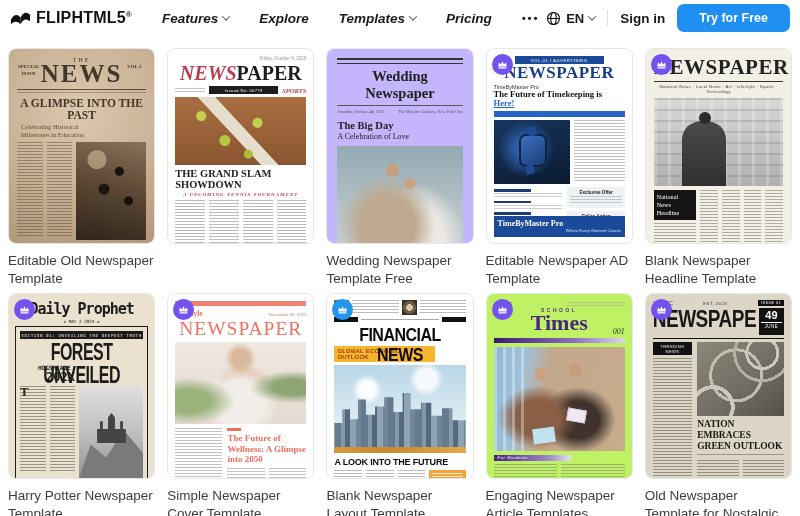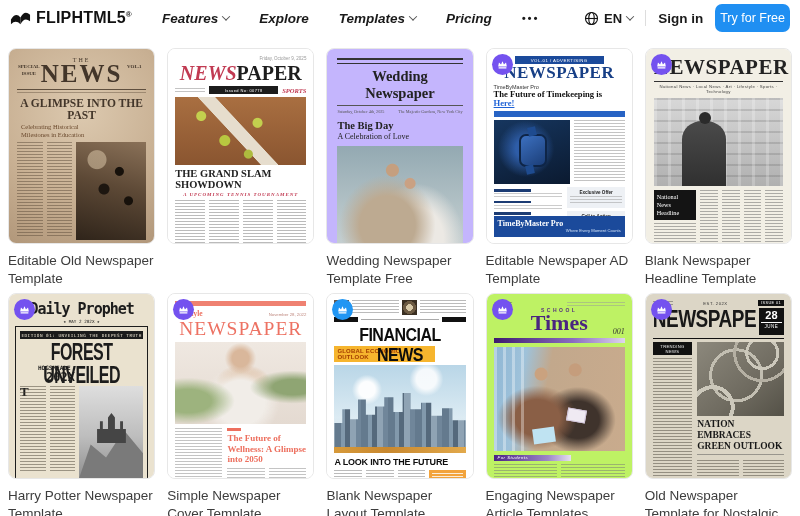--- a/index.html
+++ b/index.html
@@ -11,21 +11,21 @@
   .logo-text{font-weight:800;font-size:16px;color:#111;letter-spacing:.2px;}
   .logo sup{font-size:8px;font-weight:700;}
   .menu{display:flex;align-items:center;gap:30px;margin-left:30px;font-style:italic;}
   .menu-item{display:flex;align-items:center;gap:5px;font-size:13.5px;font-weight:700;color:#1a1a1a;cursor:pointer;}
   .chev{width:5px;height:5px;border-right:1.5px solid #555;border-bottom:1.5px solid #555;transform:rotate(45deg) translate(-1px,-1px);}
   .more-dots{font-size:11px;font-weight:800;letter-spacing:2px;color:#1a1a1a;cursor:pointer;}
   .nav-right{margin-left:auto;display:flex;align-items:center;gap:12px;}
   .lang{display:flex;align-items:center;gap:5px;font-size:13px;font-weight:700;color:#1a1a1a;cursor:pointer;}
   .vdiv{width:1px;height:16px;background:#ddd;}
   .signin{font-size:13.5px;font-weight:700;color:#1a1a1a;cursor:pointer;}
-  .cta{background:#1f8ff2;color:#fff;border:none;border-radius:7px;font-family:"Liberation Sans",sans-serif;font-weight:400;font-size:12.5px;padding:7px 5px;cursor:pointer;}
+  .cta{background:#1f8ff2;color:#fff;border:none;border-radius:7px;font-family:"Liberation Sans",sans-serif;font-weight:700;font-size:12.5px;padding:7px 22px;cursor:pointer;}
 
   
   .grid{display:grid;grid-template-columns:repeat(5,1fr);column-gap:12px;padding:12px 8px 0;}
   .grid.row2{padding-top:6px;}
   .card{position:relative;cursor:pointer;}
   .thumb{position:relative;height:194px;border:1px solid #e7e7e7;border-radius:8px;overflow:hidden;background:#fff;}
   .row2 .thumb{height:184px;}
   .title{margin-top:8px;font-size:13.5px;line-height:17.5px;color:#3d3d3d;}
   .badge{position:absolute;top:5px;left:5px;width:21px;height:21px;border-radius:50%;display:flex;align-items:center;justify-content:center;z-index:5;}
   .badge.purple{background:#7452ef;}
@@ -593,21 +593,21 @@
         </div>
       <div class="art a10">
         <div class="a10-top">
           <div class="tl"></div>
           <span class="a10-est">EST. 202X</span>
           <span class="a10-chip">ISSUE 01</span>
         </div>
         <div class="a10-mastrow">
           <div class="a10-mast">NEWSPAPER</div>
           <div class="a10-datebox">
-            <div class="a10-d1">28</div>
+            <div class="a10-d1">49</div>
             <div class="a10-d2">JUNE</div>
           </div>
         </div>
         <div class="a10-rule"></div>
         <div class="a10-body">
           <div class="a10-side">
             <div class="a10-sbar">TRENDING NEWS</div>
             <div class="tl"></div>
           </div>
           <div class="a10-main">

